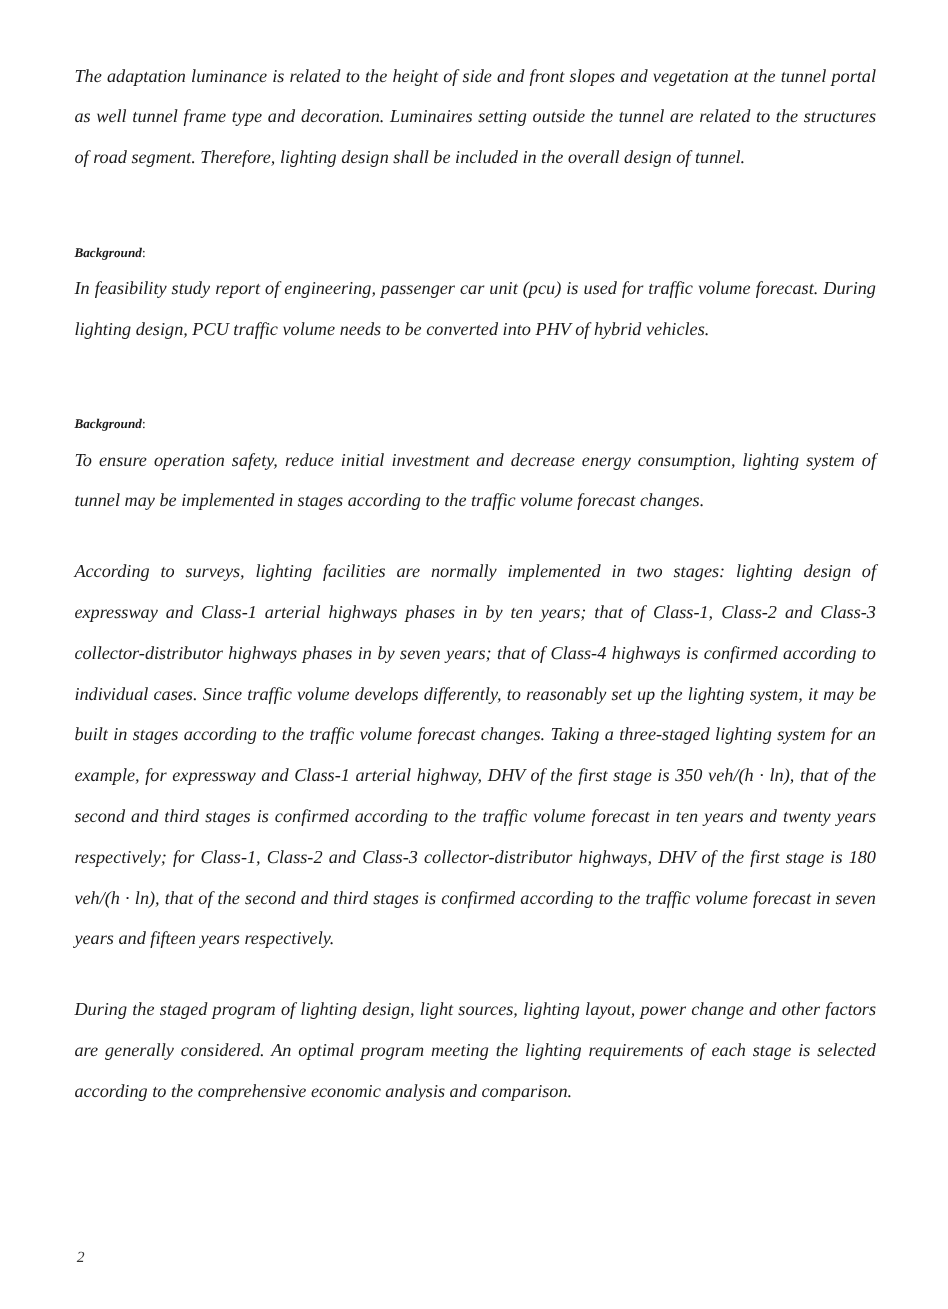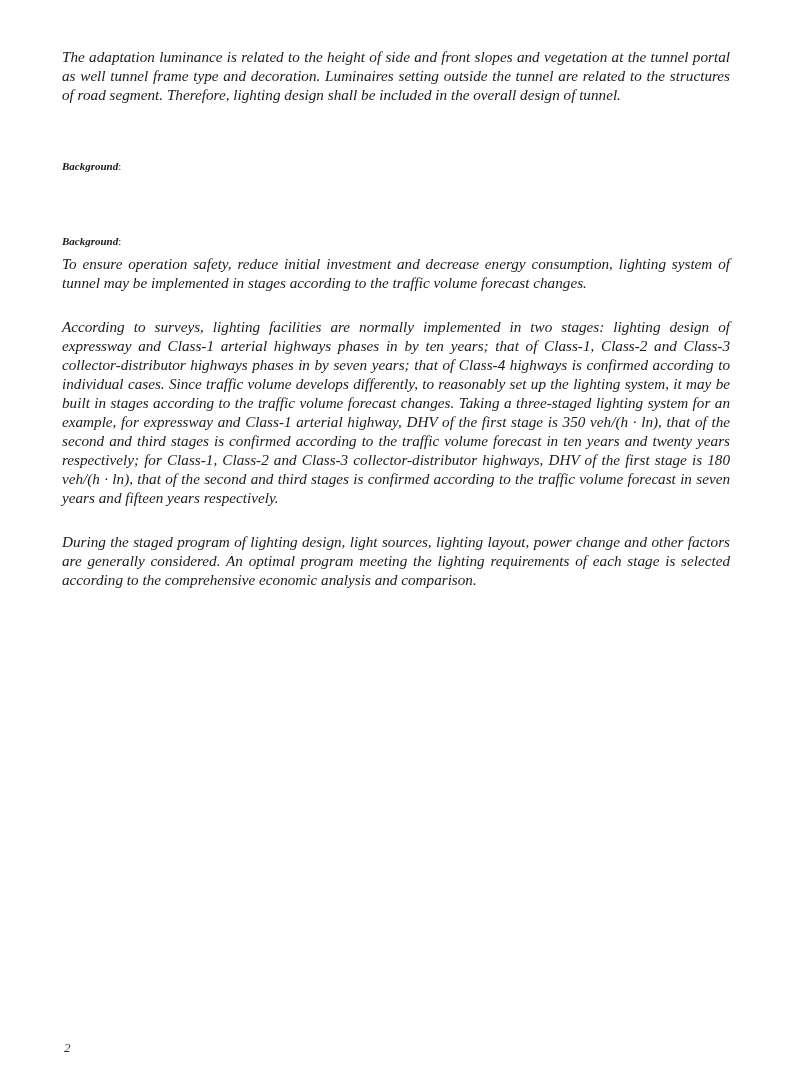--- a/index.html
+++ b/index.html
@@ -17,21 +17,21 @@
     }
     .page {
       position: absolute;
       left: 62px;
       top: 47px;
       width: 668px;
     }
     .para {
       margin: 0;
       font-size: 15.2px;
-      line-height: 19px;
+      line-height: 34px;
       text-align: justify;
       text-align-last: left;
     }
     .italic { font-style: italic; }
     .clause { font-style: normal; }
     .clause-num { letter-spacing: 1.5px; margin-right: 8px; }
     .heading {
       margin: 0;
       font-size: 11px;
       line-height: 25px;
@@ -56,20 +56,21 @@
 
   <p class="para italic">The adaptation luminance is related to the height of side and front slopes and vegetation at the tunnel portal as well tunnel frame type and decoration.  Luminaires setting outside the tunnel are related to the structures of road segment.  Therefore, lighting design shall be included in the overall design of tunnel.</p>
 
   <div class="gap"></div>
 
 
   <div class="gap"></div>
 
   <p class="heading"><span>Background</span><span class="colon">:</span></p>
 
+  <p class="para italic">In feasibility study report of engineering, passenger car unit (pcu) is used for traffic volume forecast.  During lighting design, PCU traffic volume needs to be converted into PHV of hybrid vehicles.</p>
 
   <div class="gap"></div>
 
 
   <div class="gap"></div>
 
   <p class="heading"><span>Background</span><span class="colon">:</span></p>
 
   <p class="para italic">To ensure operation safety, reduce initial investment and decrease energy consumption, lighting system of tunnel may be implemented in stages according to the traffic volume forecast changes.</p>
 

